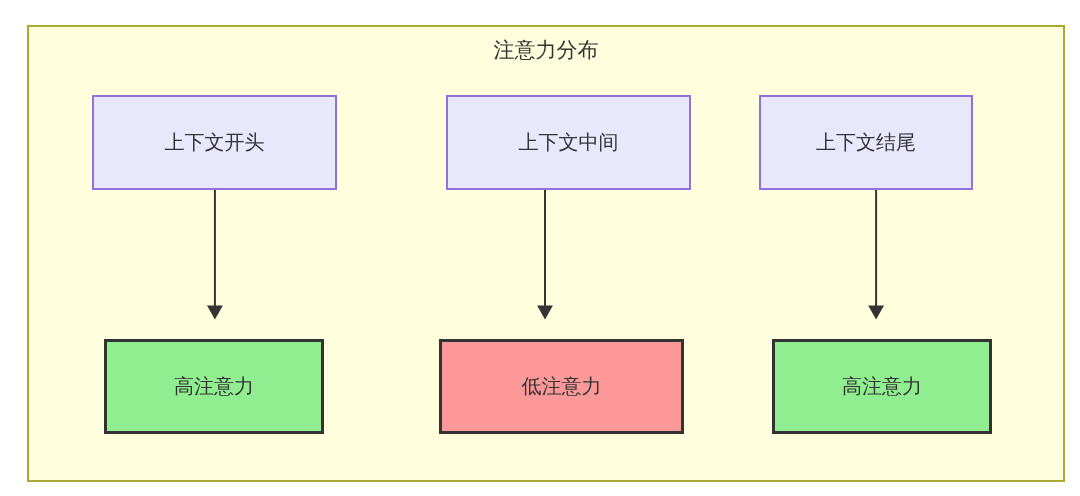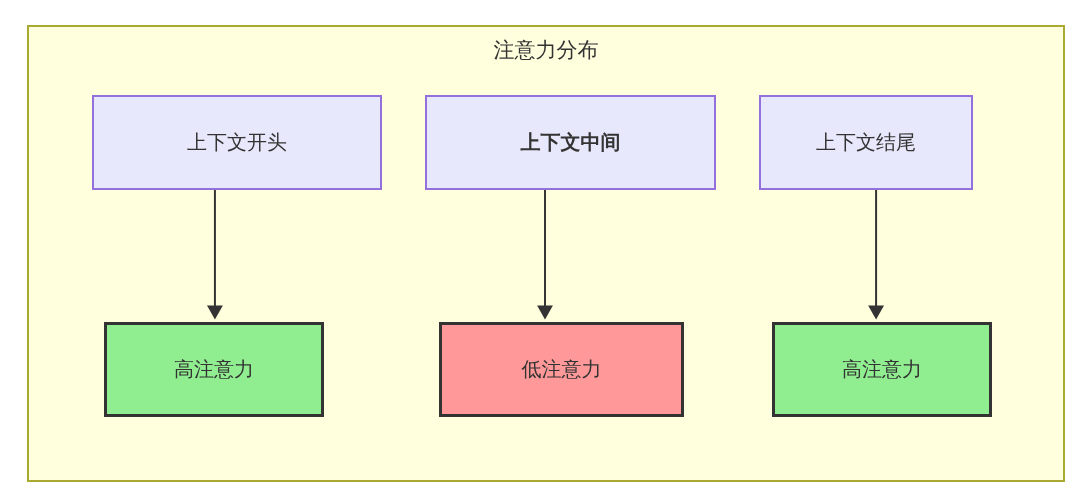--- a/index.html
+++ b/index.html
@@ -45,25 +45,25 @@
     align-items: center;
     justify-content: center;
     font-size: 20px;
     color: var(--text, #333333);
   }
   .ctx-node {
     top: 68px;
     background: var(--top-node-bg, #e8e8fc);
     border: 2px solid var(--top-node-border, #9370db);
   }
-  .ctx-1 { left: 63px;  width: 290px; }
-  .ctx-2 { left: 396px; width: 291px; font-weight: bold; }
+  .ctx-1 { left: 63px;  width: 245px; }
+  .ctx-2 { left: 417px; width: 245px; }
   .ctx-3 { left: 730px; width: 214px; }
   .att-node {
-    top: 295px;
+    top: 312px;
     border: 3px solid var(--bottom-node-border, #333333);
     text-align: right;
   }
   .att-high { background: var(--high-attention-bg, #90ee90); }
   .att-low  { background: var(--low-attention-bg, #ff9999); }
   .att-1 { left: 75px;  width: 220px; }
   .att-2 { left: 410px; width: 245px; }
   .att-3 { left: 743px; width: 220px; }
   .edges-layer {
     position: absolute;

